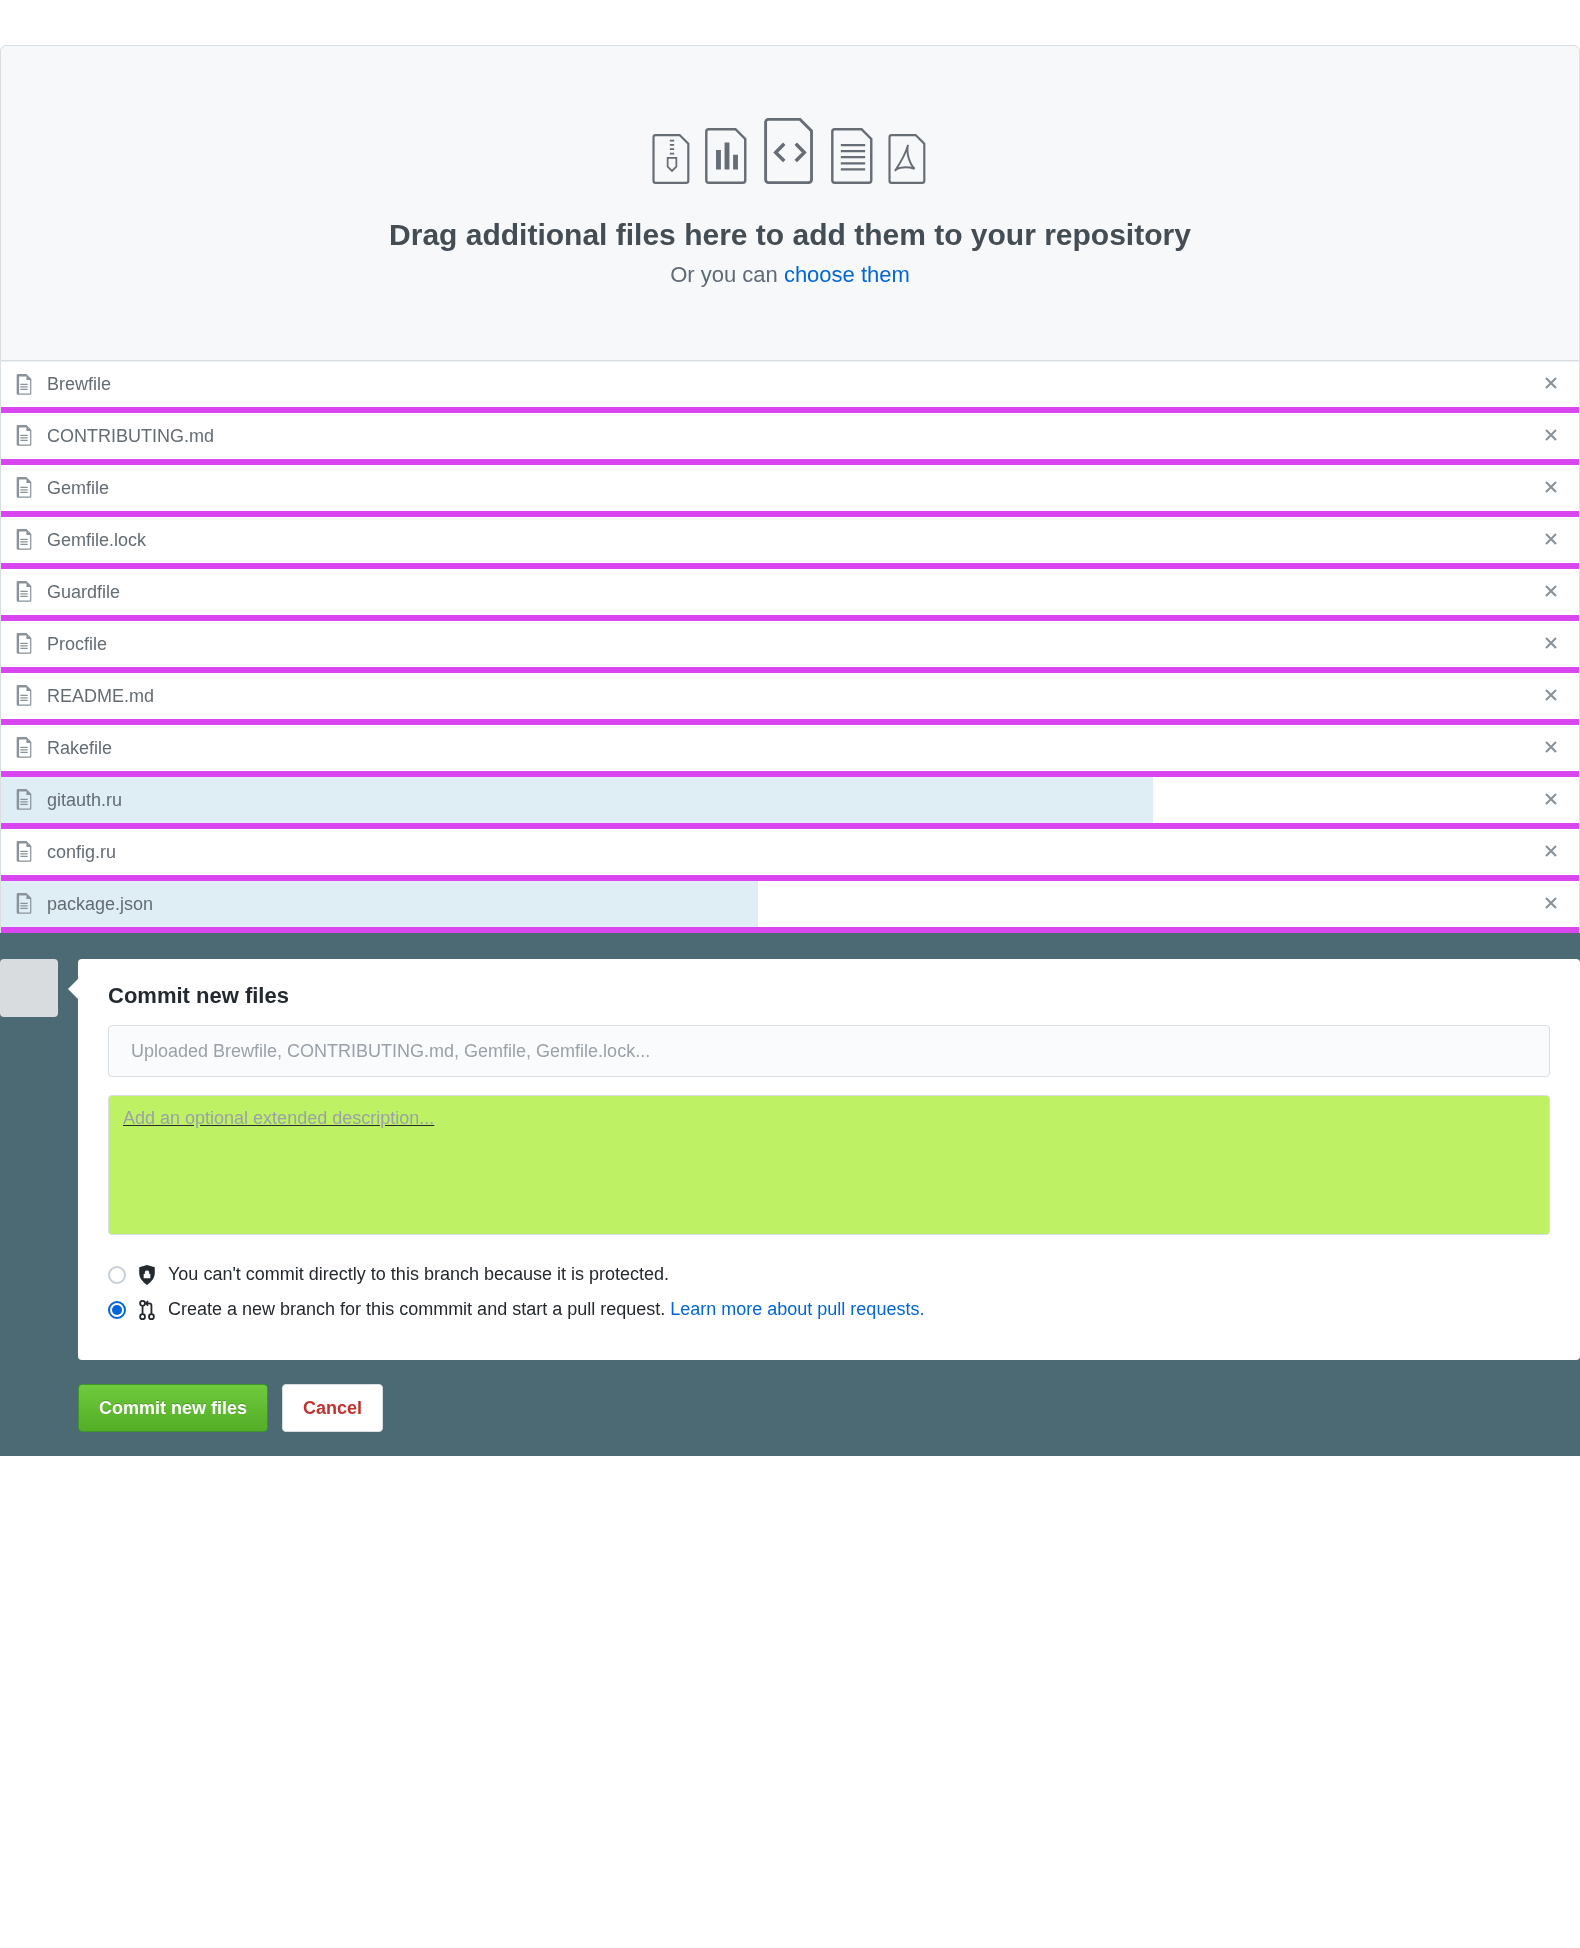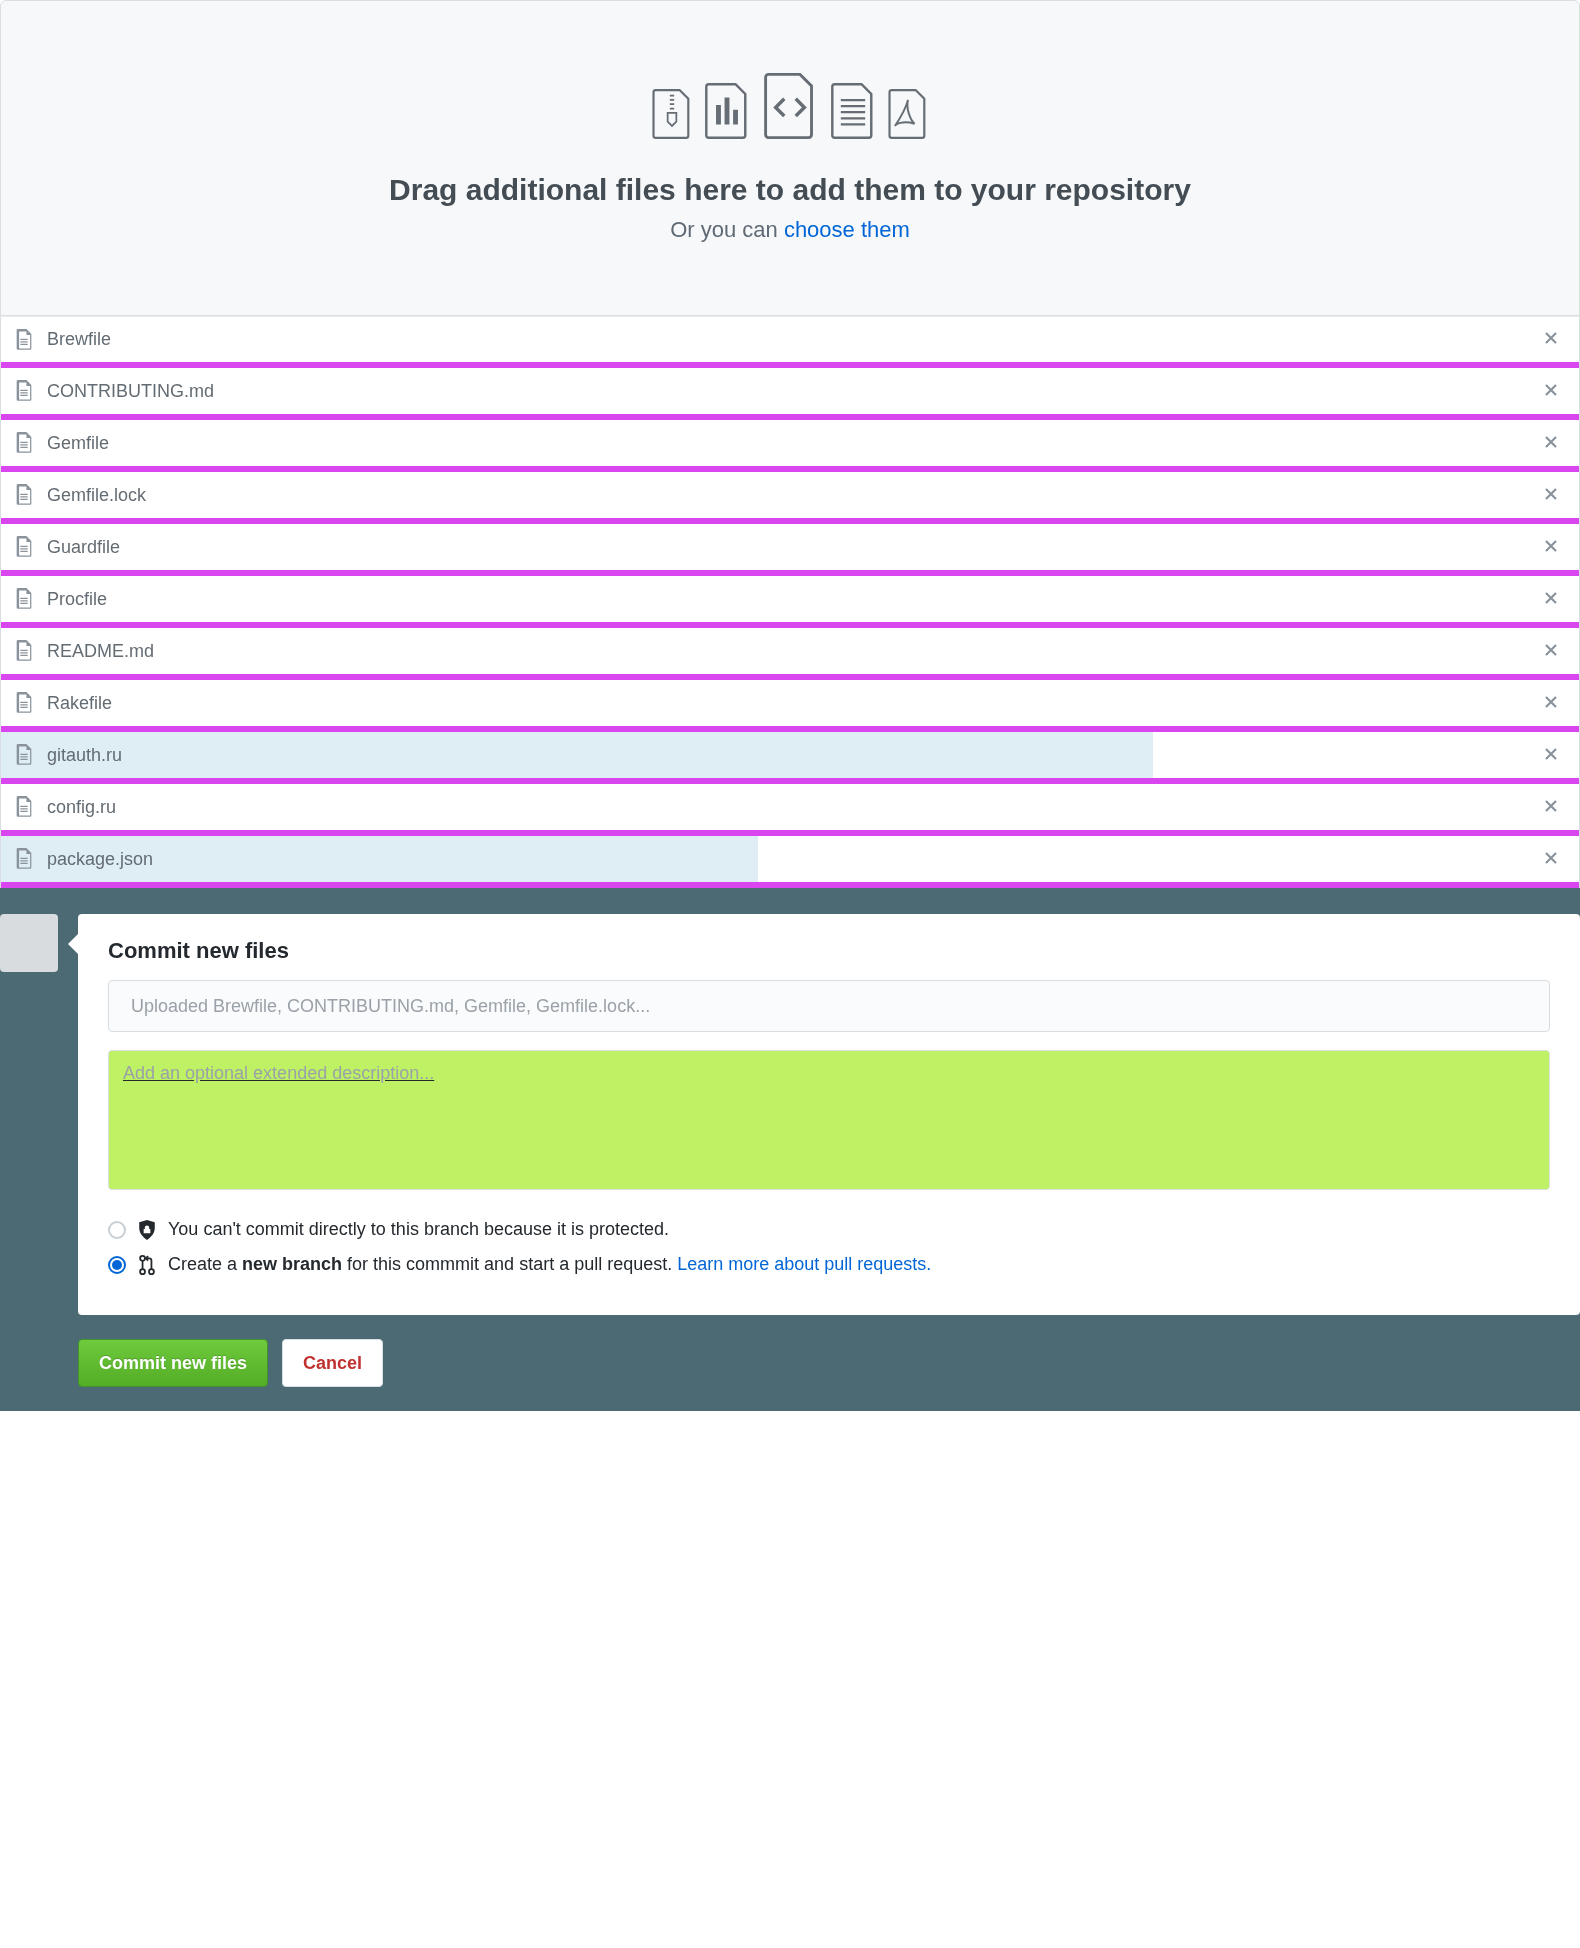--- a/index.html
+++ b/index.html
@@ -8,20 +8,21 @@
     font-size: 14px;
     color: #24292e;
     background: #fff;
   }
   .dropzone {
     background: #f6f8fa;
     border: 1px solid #d8dee2;
     border-radius: 6px 6px 0 0;
     padding: 72px 20px 72px;
     text-align: center;
+    margin-top: 45px;
   }
   .dz-icons {
     display: flex;
     justify-content: center;
     align-items: flex-end;
     gap: 12px;
     margin-bottom: 34px;
   }
   .dz-icons svg { display: block; }
   .dz-title {
@@ -147,21 +148,21 @@
   .radio.checked { border-color: #0366d6; }
   .radio.checked::after {
     content: "";
     position: absolute;
     left: 2px; top: 2px;
     width: 10px; height: 10px;
     border-radius: 50%;
     background: #0366d6;
   }
   .opt-row a { color: #0366d6; text-decoration: none; }
-  .opt-row b { font-weight: 700; }
+  .opt-row b { font-weight: 400; }
 
   .btn-row {
     display: flex;
     gap: 14px;
     padding-left: 78px;
     margin-top: 24px;
   }
   .btn {
     height: 48px;
     padding: 0 20px;

